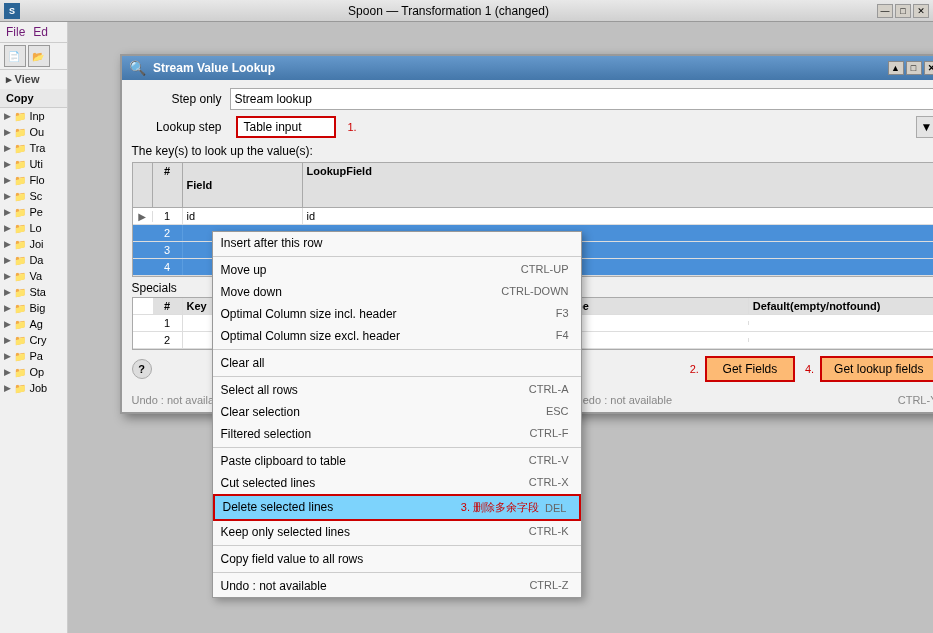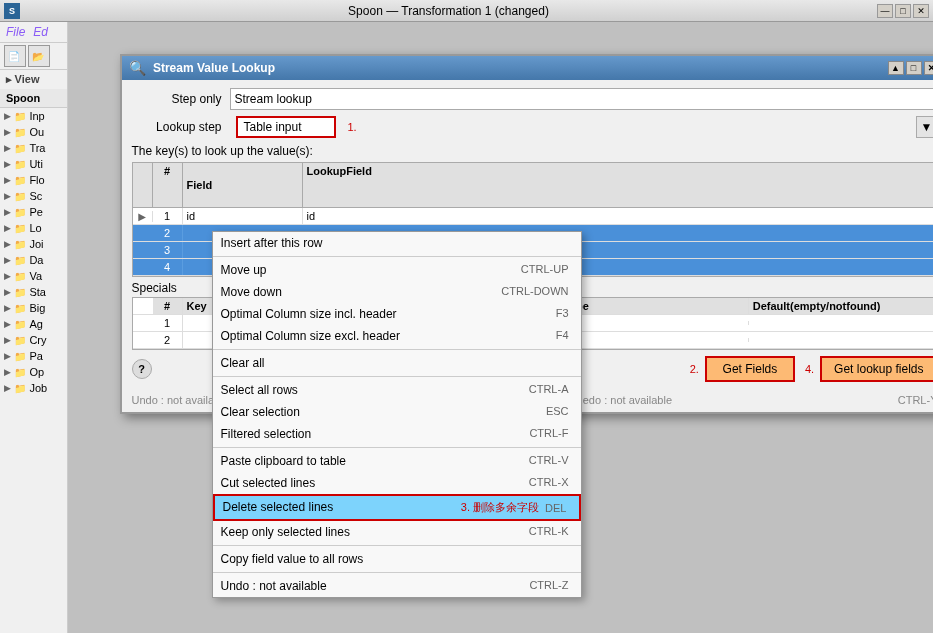--- a/index.html
+++ b/index.html
@@ -54,21 +54,21 @@
       flex-direction: column;
     }
     .menu-bar {
       display: flex;
       gap: 8px;
       padding: 3px 6px;
       background: #f0f0f0;
       border-bottom: 1px solid #ccc;
       font-size: 12px;
     }
-    .menu-item { cursor: pointer; color: #8b5cf6; font-style: italic; }
+    .menu-item { cursor: pointer; color: #701a75; }
     .toolbar-row {
       display: flex;
       padding: 2px 4px;
       gap: 2px;
       border-bottom: 1px solid #ccc;
     }
     .tool-btn {
       width: 22px; height: 22px;
       border: 1px solid #999;
       background: #e4e4e4;
@@ -353,21 +353,21 @@
   <div class="sidebar">
     <div class="menu-bar">
       <span class="menu-item">File</span>
       <span class="menu-item">Ed</span>
     </div>
     <div class="toolbar-row">
       <div class="tool-btn">📄</div>
       <div class="tool-btn">📂</div>
     </div>
     <div class="view-label">▸ View</div>
-    <div class="steps-header">Spoon</div>
+    <div class="steps-header">Copy</div>
     <div class="step-items">
       <div class="step-item">
           <span class="expand-icon">▶</span>
           <span class="folder-icon">📁</span>
           <span>Inp</span>
         </div>
       <div class="step-item">
           <span class="expand-icon">▶</span>
           <span class="folder-icon">📁</span>
           <span>Ou</span>

